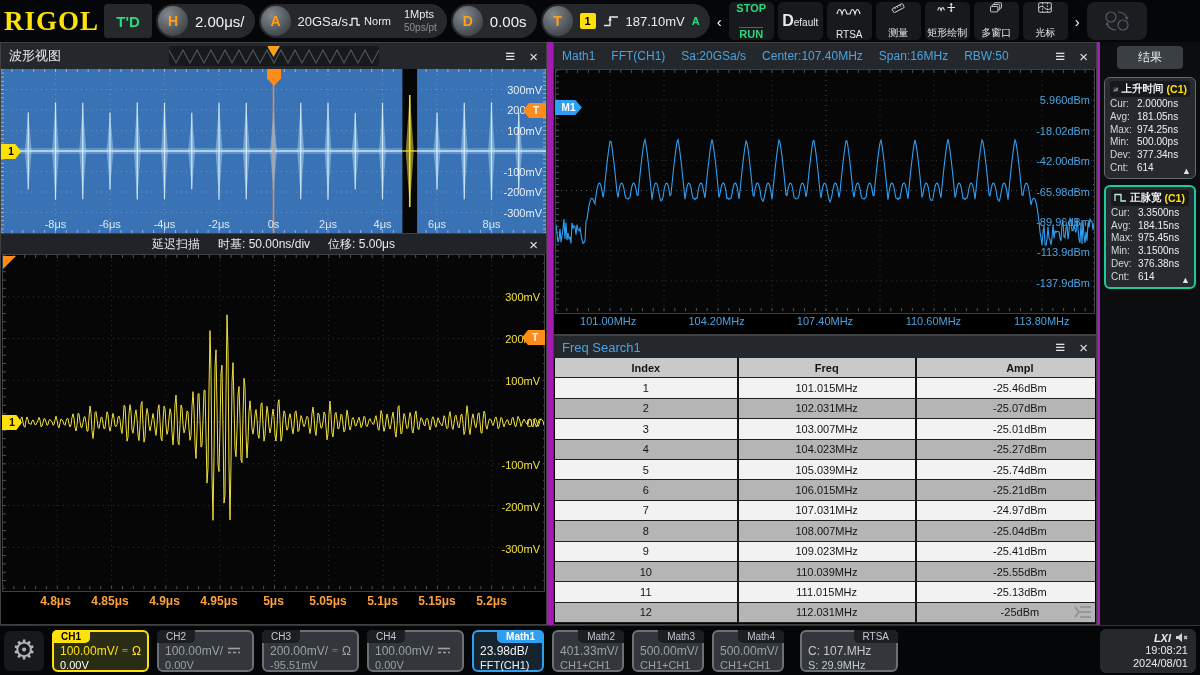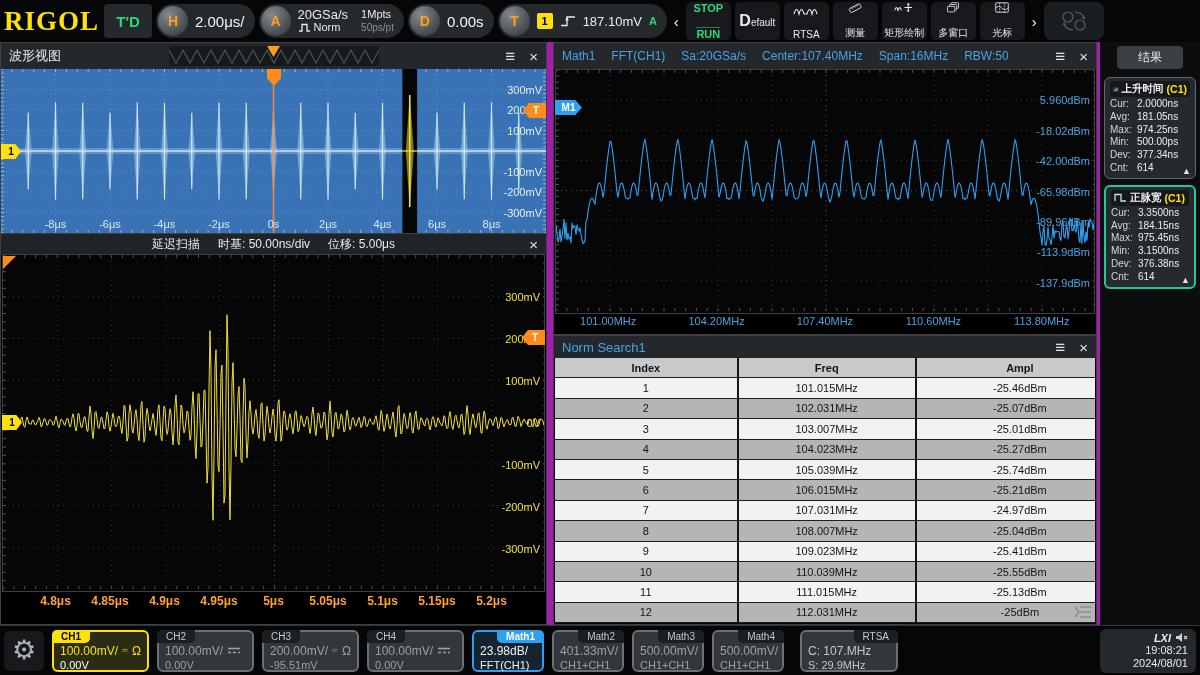--- a/index.html
+++ b/index.html
@@ -11,21 +11,21 @@
   .logo{font-family:"Liberation Serif",serif;font-weight:bold;font-size:27px;color:#ffe10a;
         letter-spacing:1px;width:96px;flex:none;}
   .tdbox{background:#26292c;border-radius:4px;height:34px;min-width:48px;display:flex;flex:none;
          align-items:center;justify-content:center;color:#2bd97c;font-weight:bold;font-size:15px;}
   .knobgrp{display:flex;align-items:center;background:#26292c;border-radius:18px;height:34px;
            padding-right:10px;gap:7px;flex:none;}
   .knob{width:30px;height:30px;border-radius:50%;flex:none;
         background:radial-gradient(circle at 35% 30%,#84898d,#4a4f53 65%,#33373a);
         display:flex;align-items:center;justify-content:center;font-weight:bold;font-size:14px;color:#ff9f1c;margin-left:2px;}
   .kval{font-size:15px;color:#f1f3f4;white-space:nowrap;}
-  .acol{display:flex;flex-direction:column;line-height:13px;white-space:nowrap;}
+  .acol{display:flex;flex-direction:row;line-height:13px;white-space:nowrap;}
   .acol .r1{font-size:13px;} .acol .r2{font-size:11px;display:flex;align-items:center;gap:3px;}
   .acol2{display:flex;flex-direction:column;line-height:13px;margin-left:6px;white-space:nowrap;}
   .acol2 .r1{font-size:11px;color:#e8eaed;} .acol2 .r2{font-size:10px;color:#8a9095;}
   .tsrc{background:#ffe10a;color:#000;font-weight:bold;font-size:11px;border-radius:2px;
         width:16px;height:16px;display:flex;align-items:center;justify-content:center;flex:none;}
   .tlevel{font-size:13px;white-space:nowrap;} .tcoup{color:#2bd97c;font-size:11px;font-weight:bold;}
   .harrow{color:#fff;font-size:15px;width:11px;text-align:center;flex:none;}
   .hbtn{width:45px;height:38px;background:#17191c;border-radius:5px;display:flex;flex:none;
         flex-direction:column;align-items:center;justify-content:center;gap:13px;color:#e8eaed;font-size:10px;}
   .runstate span{display:block;color:#2bd97c;font-weight:bold;font-size:11px;line-height:12px;text-align:center;}
@@ -985,21 +985,21 @@
         <span style="left: 30%;">104.20MHz</span>
         <span style="left: 50%;">107.40MHz</span>
         <span style="left: 70%;">110.60MHz</span>
         <span style="left: 90%;">113.80MHz</span>
       </div>
     <div class="tag m1" style="left:1px;top:57px;">M1</div>
   </div>
 
   <div class="panel" style="left:553px;top:335px;width:544px;height:290px;">
     <div class="tbar" style="height:22px;">
-      <span class="btitle">Norm Search1</span>
+      <span class="btitle">Freq Search1</span>
       <div class="winbtns">
         <span class="mglyph">≡</span>
         <span class="cglyph">×</span>
       </div>
     </div>
     <div class="ptable" id="peak-table">
         <div class="prow hdr">
           <div>Index</div>
           <div>Freq</div>
           <div>Ampl</div>

